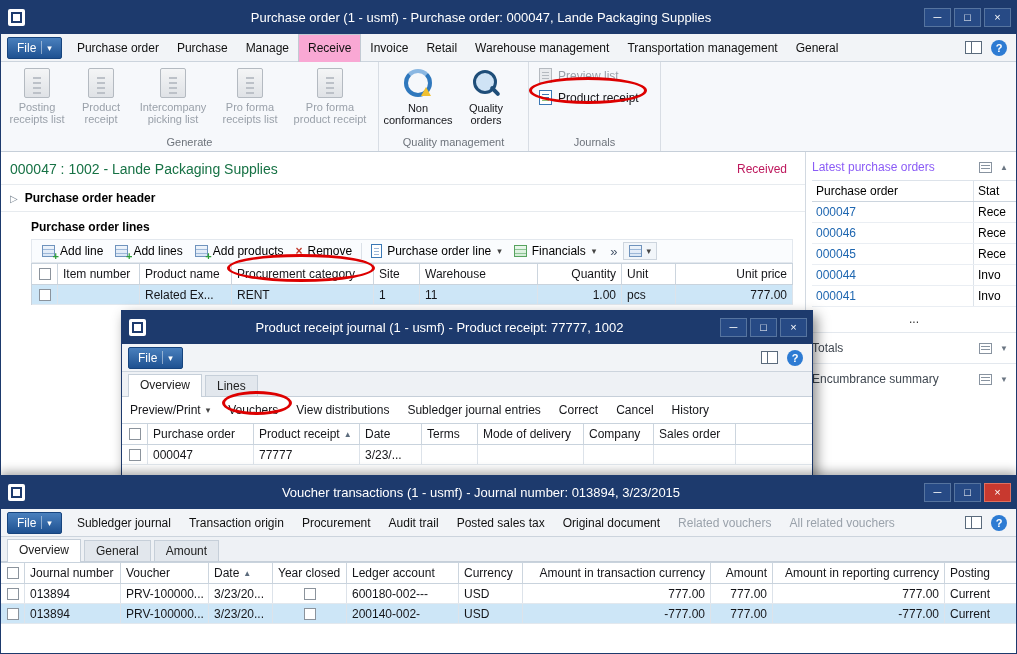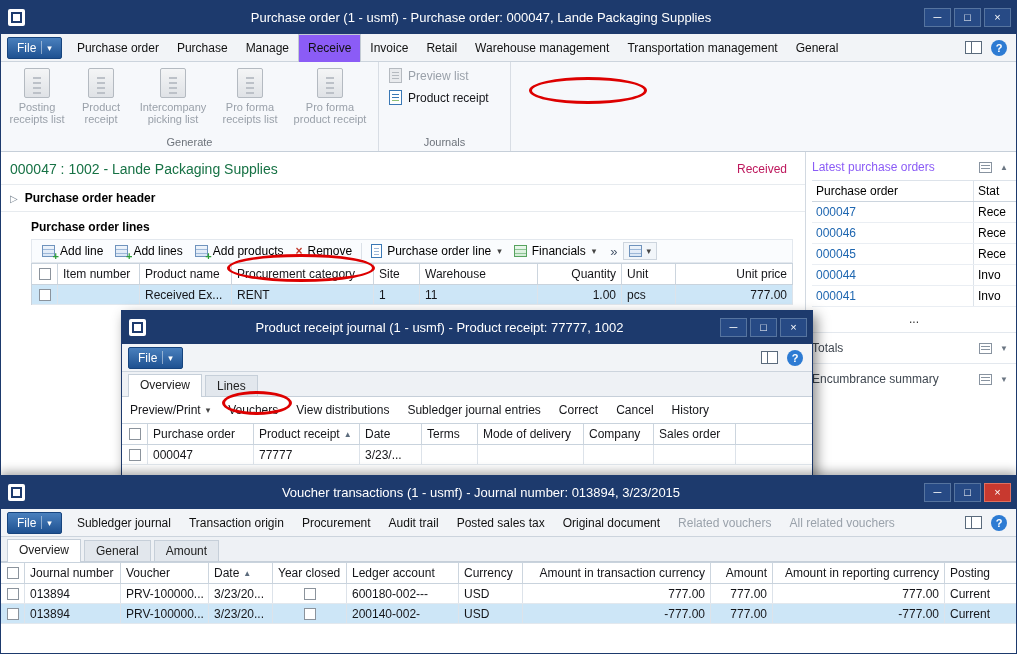--- a/index.html
+++ b/index.html
@@ -17,21 +17,21 @@
   .app-icon::before { content: ""; position: absolute; left: 3px; top: 3px; right: 3px; bottom: 3px; border: 2px solid #1d3a6d; }
   .win-controls { margin-left: auto; display: flex; gap: 3px; padding-right: 5px; z-index: 2; }
   .win-btn { width: 27px; height: 19px; background: #274a85; border: 1px solid #56749f; color: #fff; font-size: 11px; line-height: 16px; text-align: center; }
   .win-btn.red { background: #c8392f; border-color: #e0705f; }
 
   .menubar { display: flex; align-items: center; background: #f2f4f7; border-bottom: 1px solid #ccd4dd; padding: 0 6px; position: relative; height: 28px; }
   .file-btn { display: inline-flex; align-items: center; gap: 5px; background: linear-gradient(#4a80bd, #1e5191); border: 1px solid #16447e; border-radius: 2px; color: #fff; font-size: 12px; padding: 3px 9px; margin-right: 6px; }
   .file-sep { width: 1px; height: 13px; background: rgba(255,255,255,.45); }
   .file-dd { font-size: 9px; }
   .menu-tab { font-size: 12px; padding: 6px 9px; color: #111; white-space: nowrap; }
-  .menu-tab.active { background: #8b5cf6; border: 1px solid #c2cad3; border-bottom: none; margin-bottom: -1px; padding-bottom: 7px; }
+  .menu-tab.active { background: #f9a8d4; border: 1px solid #c2cad3; border-bottom: none; margin-bottom: -1px; padding-bottom: 7px; }
   .menu-item { font-size: 12px; padding: 6px 9px; white-space: nowrap; color: #111; }
   .menu-item.disabled { color: #9aa2ab; }
   .menubar-right { margin-left: auto; display: flex; align-items: center; gap: 9px; padding-right: 3px; }
   .layout-icon { width: 17px; height: 13px; border: 1px solid #5a6a7c; background: #fff; position: relative; display: inline-block; }
   .layout-icon::before { content: ""; position: absolute; top: 0; bottom: 0; left: 5px; width: 1px; background: #5a6a7c; }
   .help-icon { width: 16px; height: 16px; border-radius: 50%; background: #2d7bd3; color: #fff; font-size: 11px; font-weight: bold; text-align: center; line-height: 16px; display: inline-block; }
 
   .ribbon { display: flex; height: 90px; background: #f6f8fb; border-bottom: 1px solid #c6cfd9; }
   .ribbon-group { border-right: 1px solid #d8dde4; display: flex; flex-direction: column; }
   .rg-buttons { flex: 1; display: flex; padding: 3px 4px 0; gap: 2px; align-items: flex-start; }
@@ -182,20 +182,33 @@
             <span class="blabel">Pro forma receipts list</span>
           </div>
           <div class="big-btn disabled" style="width:86px">
             <span class="big-icon icon-doc-gray"></span>
             <span class="blabel">Pro forma product receipt</span>
           </div>
         </div>
         <div class="ribbon-label">Generate</div>
       </div>
 
+      <div class="ribbon-group" style="width:150px">
+        <div class="rg-buttons">
+          <div class="big-btn" style="width:70px">
+            <span class="big-icon icon-nonconf"></span>
+            <span class="blabel">Non conformances</span>
+          </div>
+          <div class="big-btn" style="width:62px">
+            <span class="big-icon icon-quality"></span>
+            <span class="blabel">Quality orders</span>
+          </div>
+        </div>
+        <div class="ribbon-label">Quality management</div>
+      </div>
 
       <div class="ribbon-group" style="width:132px">
         <div class="journals-col">
           <div class="small-btn disabled">
             <span class="mini-doc gray"></span>
             <span>Preview list</span>
           </div>
           <div class="small-btn">
             <span class="mini-doc color"></span>
             <span>Product receipt</span>
@@ -265,21 +278,21 @@
             <span class="g-cell c-wh">Warehouse</span>
             <span class="g-cell c-qty num">Quantity</span>
             <span class="g-cell c-unit">Unit</span>
             <span class="g-cell c-price num">Unit price</span>
           </div>
           <div class="g-row sel">
             <span class="g-cell c-cb ctr">
                 <span class="checkbox"></span>
               </span>
             <span class="g-cell c-item"></span>
-            <span class="g-cell c-pname">Received Ex...</span>
+            <span class="g-cell c-pname">Related Ex...</span>
             <span class="g-cell c-pcat">RENT</span>
             <span class="g-cell c-site">1</span>
             <span class="g-cell c-wh">11</span>
             <span class="g-cell c-qty num">1.00</span>
             <span class="g-cell c-unit">pcs</span>
             <span class="g-cell c-price num">777.00</span>
           </div>
         </div>
       </div>
 

